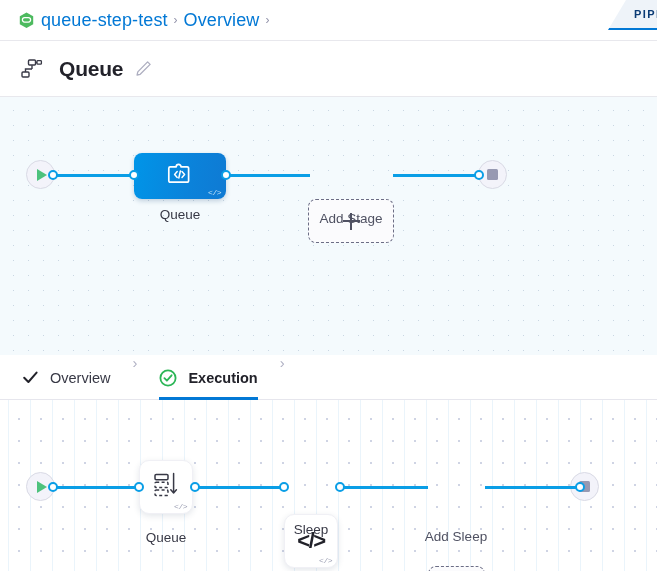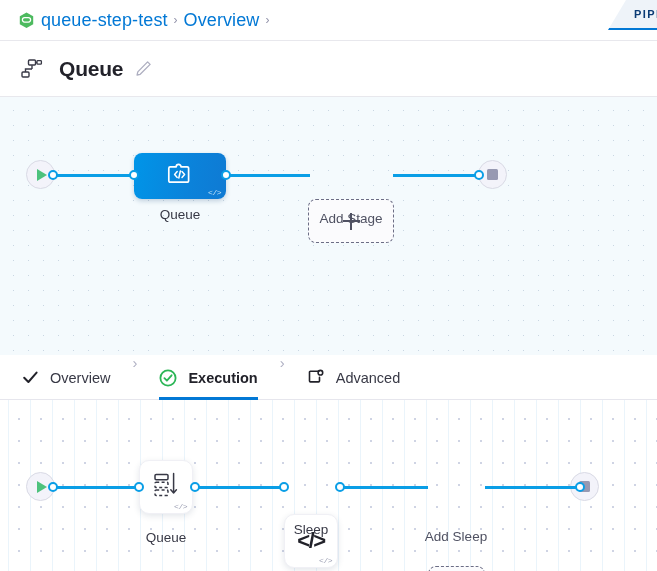--- a/index.html
+++ b/index.html
@@ -306,30 +306,20 @@
         <svg width="18" height="18" viewBox="0 0 18 18">
           <circle cx="9" cy="9" r="7.6" fill="none" stroke="#2bb656" stroke-width="1.8"></circle>
           <path d="M5.4 9.2 L7.9 11.7 L12.6 6.3" fill="none" stroke="#2bb656" stroke-width="1.8" stroke-linecap="round" stroke-linejoin="round"></path>
         </svg>
       </span>
       <span class="tab-label">Execution</span>
     </div>
 
     <span class="tab-chevron">›</span>
 
-    <div class="tab">
-      <span class="tab-icon">
-        <svg width="18" height="17" viewBox="0 0 18 17">
-          <path d="M11.8 2.2 H3.4 a.9 .9 0 0 0 -.9 .9 V12 a.9 .9 0 0 0 .9 .9 H11.6
-                   a.9 .9 0 0 0 .9 -.9 V8.4" fill="none" stroke="#22222a" stroke-width="1.6" stroke-linecap="round"></path>
-          <circle cx="13.4" cy="3.7" r="2.3" fill="none" stroke="#22222a" stroke-width="1.6"></circle>
-        </svg>
-      </span>
-      <span class="tab-label">Advanced</span>
-    </div>
   </div>
 
   <div class="canvas canvas-step">
 
     <div class="edge" style="left:52px; top:86px; width:86px;"></div>
     <div class="edge" style="left:194px; top:86px; width:90px;"></div>
     <div class="edge" style="left:340px; top:86px; width:88px;"></div>
     <div class="edge" style="left:485px; top:86px; width:93px;"></div>
 
     <div class="node-abs terminal" style="left:26px; top:72px;">

